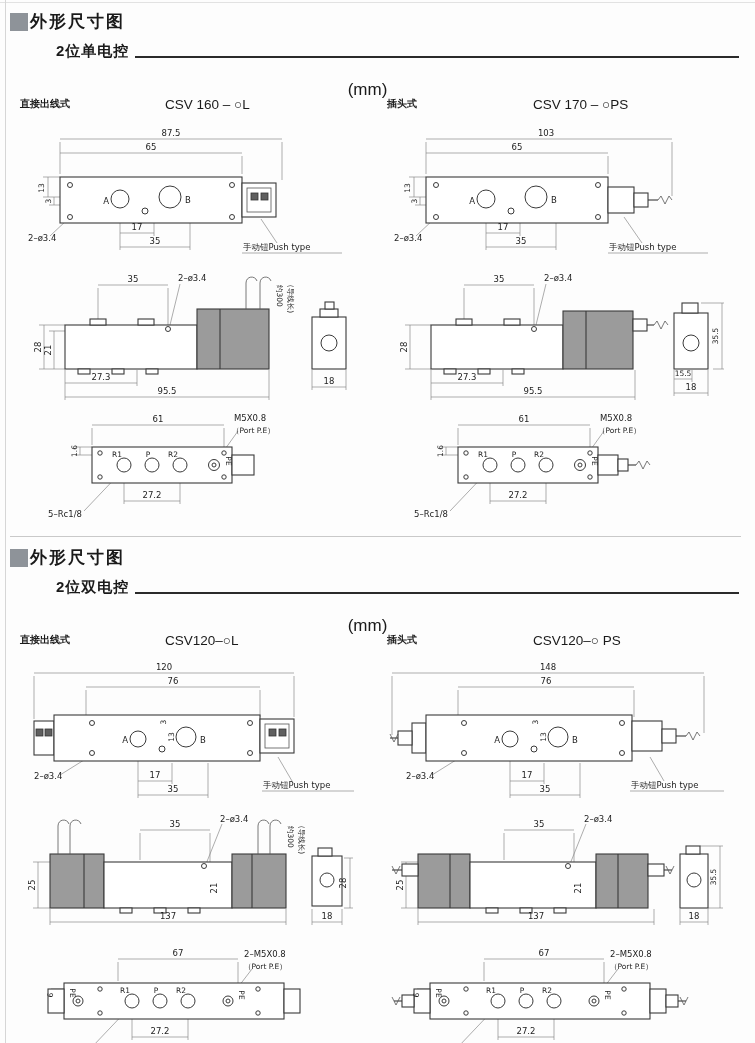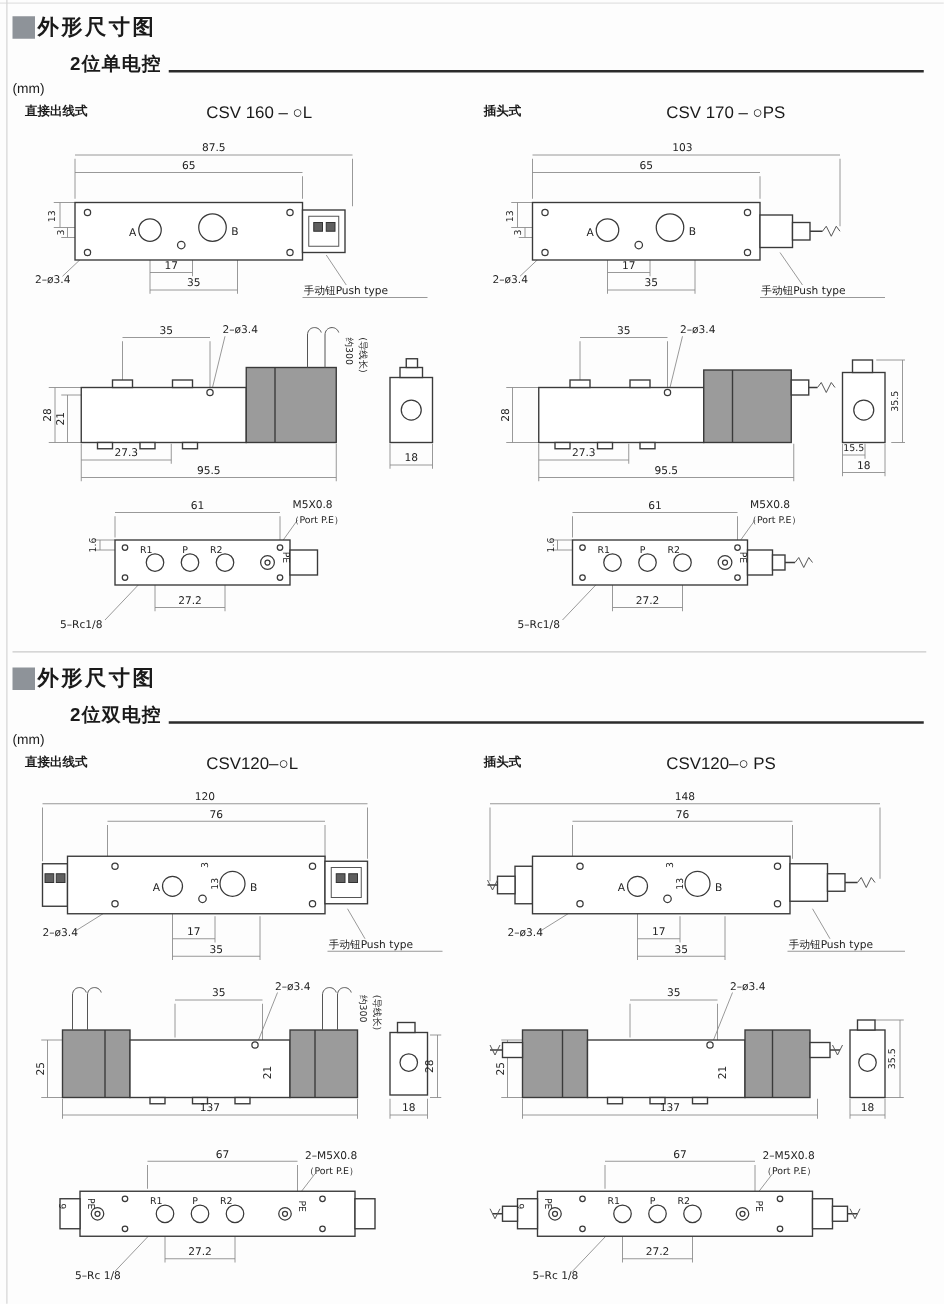--- a/index.html
+++ b/index.html
@@ -7,21 +7,21 @@
   body{background:#fdfdfd;font-family:"Liberation Sans","DejaVu Sans",sans-serif;color:#1a1a1a;position:relative;overflow:hidden}
   .edge-left{position:absolute;left:5px;top:0;bottom:0;width:1px;background:#d6d6d6}
   .edge-top{position:absolute;left:0;top:2px;right:0;height:1px;background:#e2e2e2}
   .page{padding:8px 14px 0 10px;position:relative}
   .sec-header{display:flex;align-items:center;gap:2px;margin-top:2px}
   .sq{width:18px;height:18px;background:#8e9399;flex:0 0 auto}
   .sec-title{font-size:17px;font-weight:bold;letter-spacing:2px}
   .sub-row{display:flex;align-items:flex-end;margin:9px 0 0 46px}
   .sub-title{font-size:15px;font-weight:bold;white-space:nowrap;letter-spacing:1px}
   .rule{flex:1;border-bottom:2px solid #2b2b2b;margin:0 2px 3px 6px}
-  .unit{text-align:left;font-size:11px;padding-right:16px;margin-top:4px;height:14px}
+  .unit{text-align:center;font-size:17px;padding-right:16px;margin-top:19px;height:14px}
   .labels{position:relative;height:20px;margin-top:3px}
   .type-label{position:absolute;font-size:10px;font-weight:bold}
   .model-label{position:absolute;font-size:13.5px}
   .t1{left:10px}.m1{left:155px}.t2{left:377px}.m2{left:523px}
   .drawings{display:flex;margin-top:2px}
   .dcol{width:366px;padding-left:10px}
   svg.view{display:block}
   .sec-divider{height:1px;background:#c9c9c9;margin:7px 0 9px}
   
   g.d{stroke:#8a8a8a;stroke-width:.7;fill:none}

